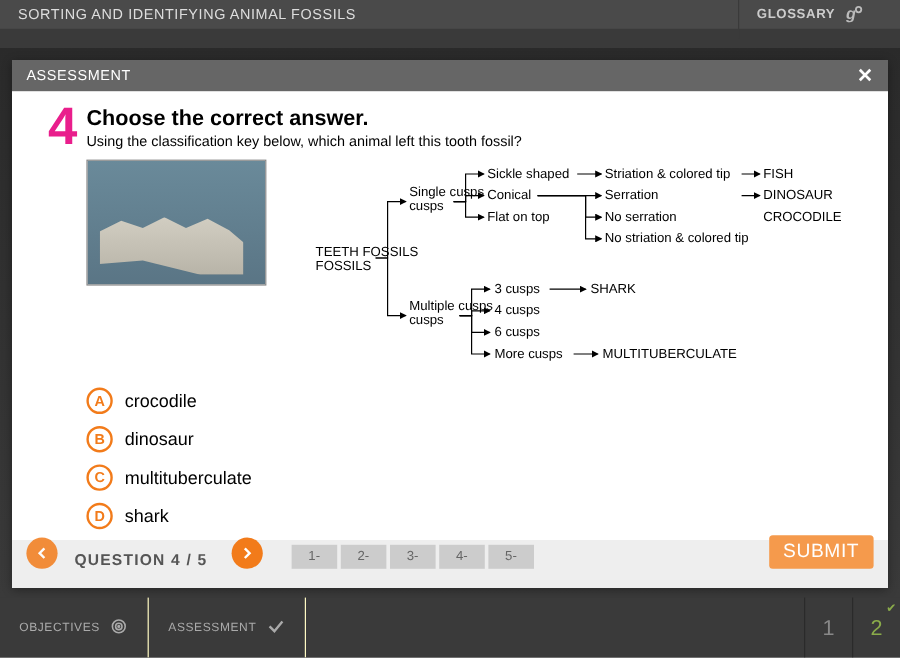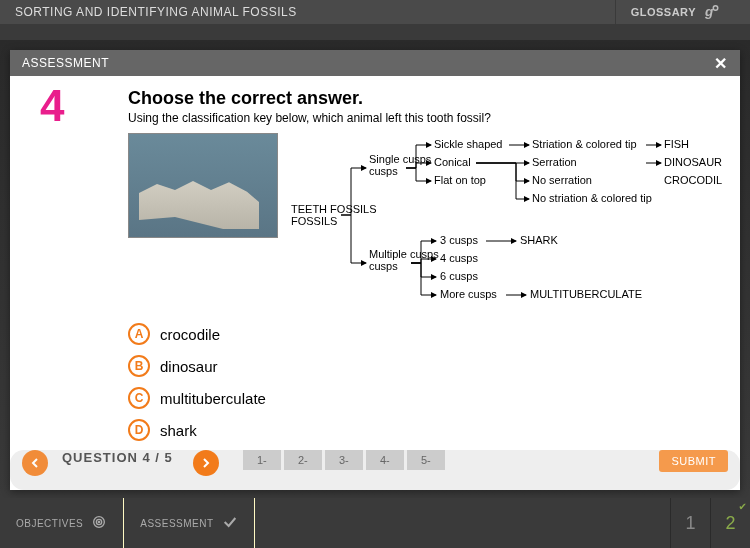--- a/index.html
+++ b/index.html
@@ -73,21 +73,21 @@
   .qnum {
     color: #e91e8c;
     font-size: 44px;
     font-weight: 900;
     position: absolute;
     left: 30px;
     top: 5px;
     font-family: Arial Black, Arial, sans-serif;
   }
   .qcontent {
-    margin-left: 100px;
+    margin-left: 44px;
     padding-top: 2px;
   }
   .qtitle { font-size: 18px; font-weight: bold; margin-bottom: 2px; }
   .qsubtitle { font-size: 12px; margin-bottom: 8px; }
   .key-area {
     display: flex;
     gap: 12px;
     align-items: flex-start;
   }
   .fossil-img {
@@ -140,24 +140,23 @@
     justify-content: center;
     font-size: 12px;
     font-weight: bold;
     cursor: pointer;
   }
   .answer-text { font-size: 15px; }
   .panel-footer {
     height: 40px;
     background: #eee;
     display: flex;
-    align-items: flex-start;
-    padding: 0 12px;
+    align-items: flex-end;
+    padding: 16px 12px;
     gap: 10px;
-    border-radius: 14px;
   }
   .nav-btn {
     width: 26px; height: 26px;
     border-radius: 50%;
     background: #f27b1a;
     color: #fff;
     display: flex; align-items: center; justify-content: center;
     cursor: pointer;
     font-size: 12px;
     font-weight: bold;
@@ -170,21 +169,21 @@
     background: #ccc;
     font-size: 11px;
     color: #666;
     display: flex; align-items: center; justify-content: center;
     cursor: pointer;
   }
   .footer-spacer { flex: 1; }
   .submit-btn {
     background: #f59a4c;
     color: #fff;
-    font-size: 11px;
+    font-size: 16px;
     padding: 5px 12px;
     border-radius: 3px;
     cursor: pointer;
     letter-spacing: 0.5px;
   }
   .bottom-bar {
     position: absolute;
     bottom: 0; left: 0; right: 0;
     height: 50px;
     background: #3a3a3a;

